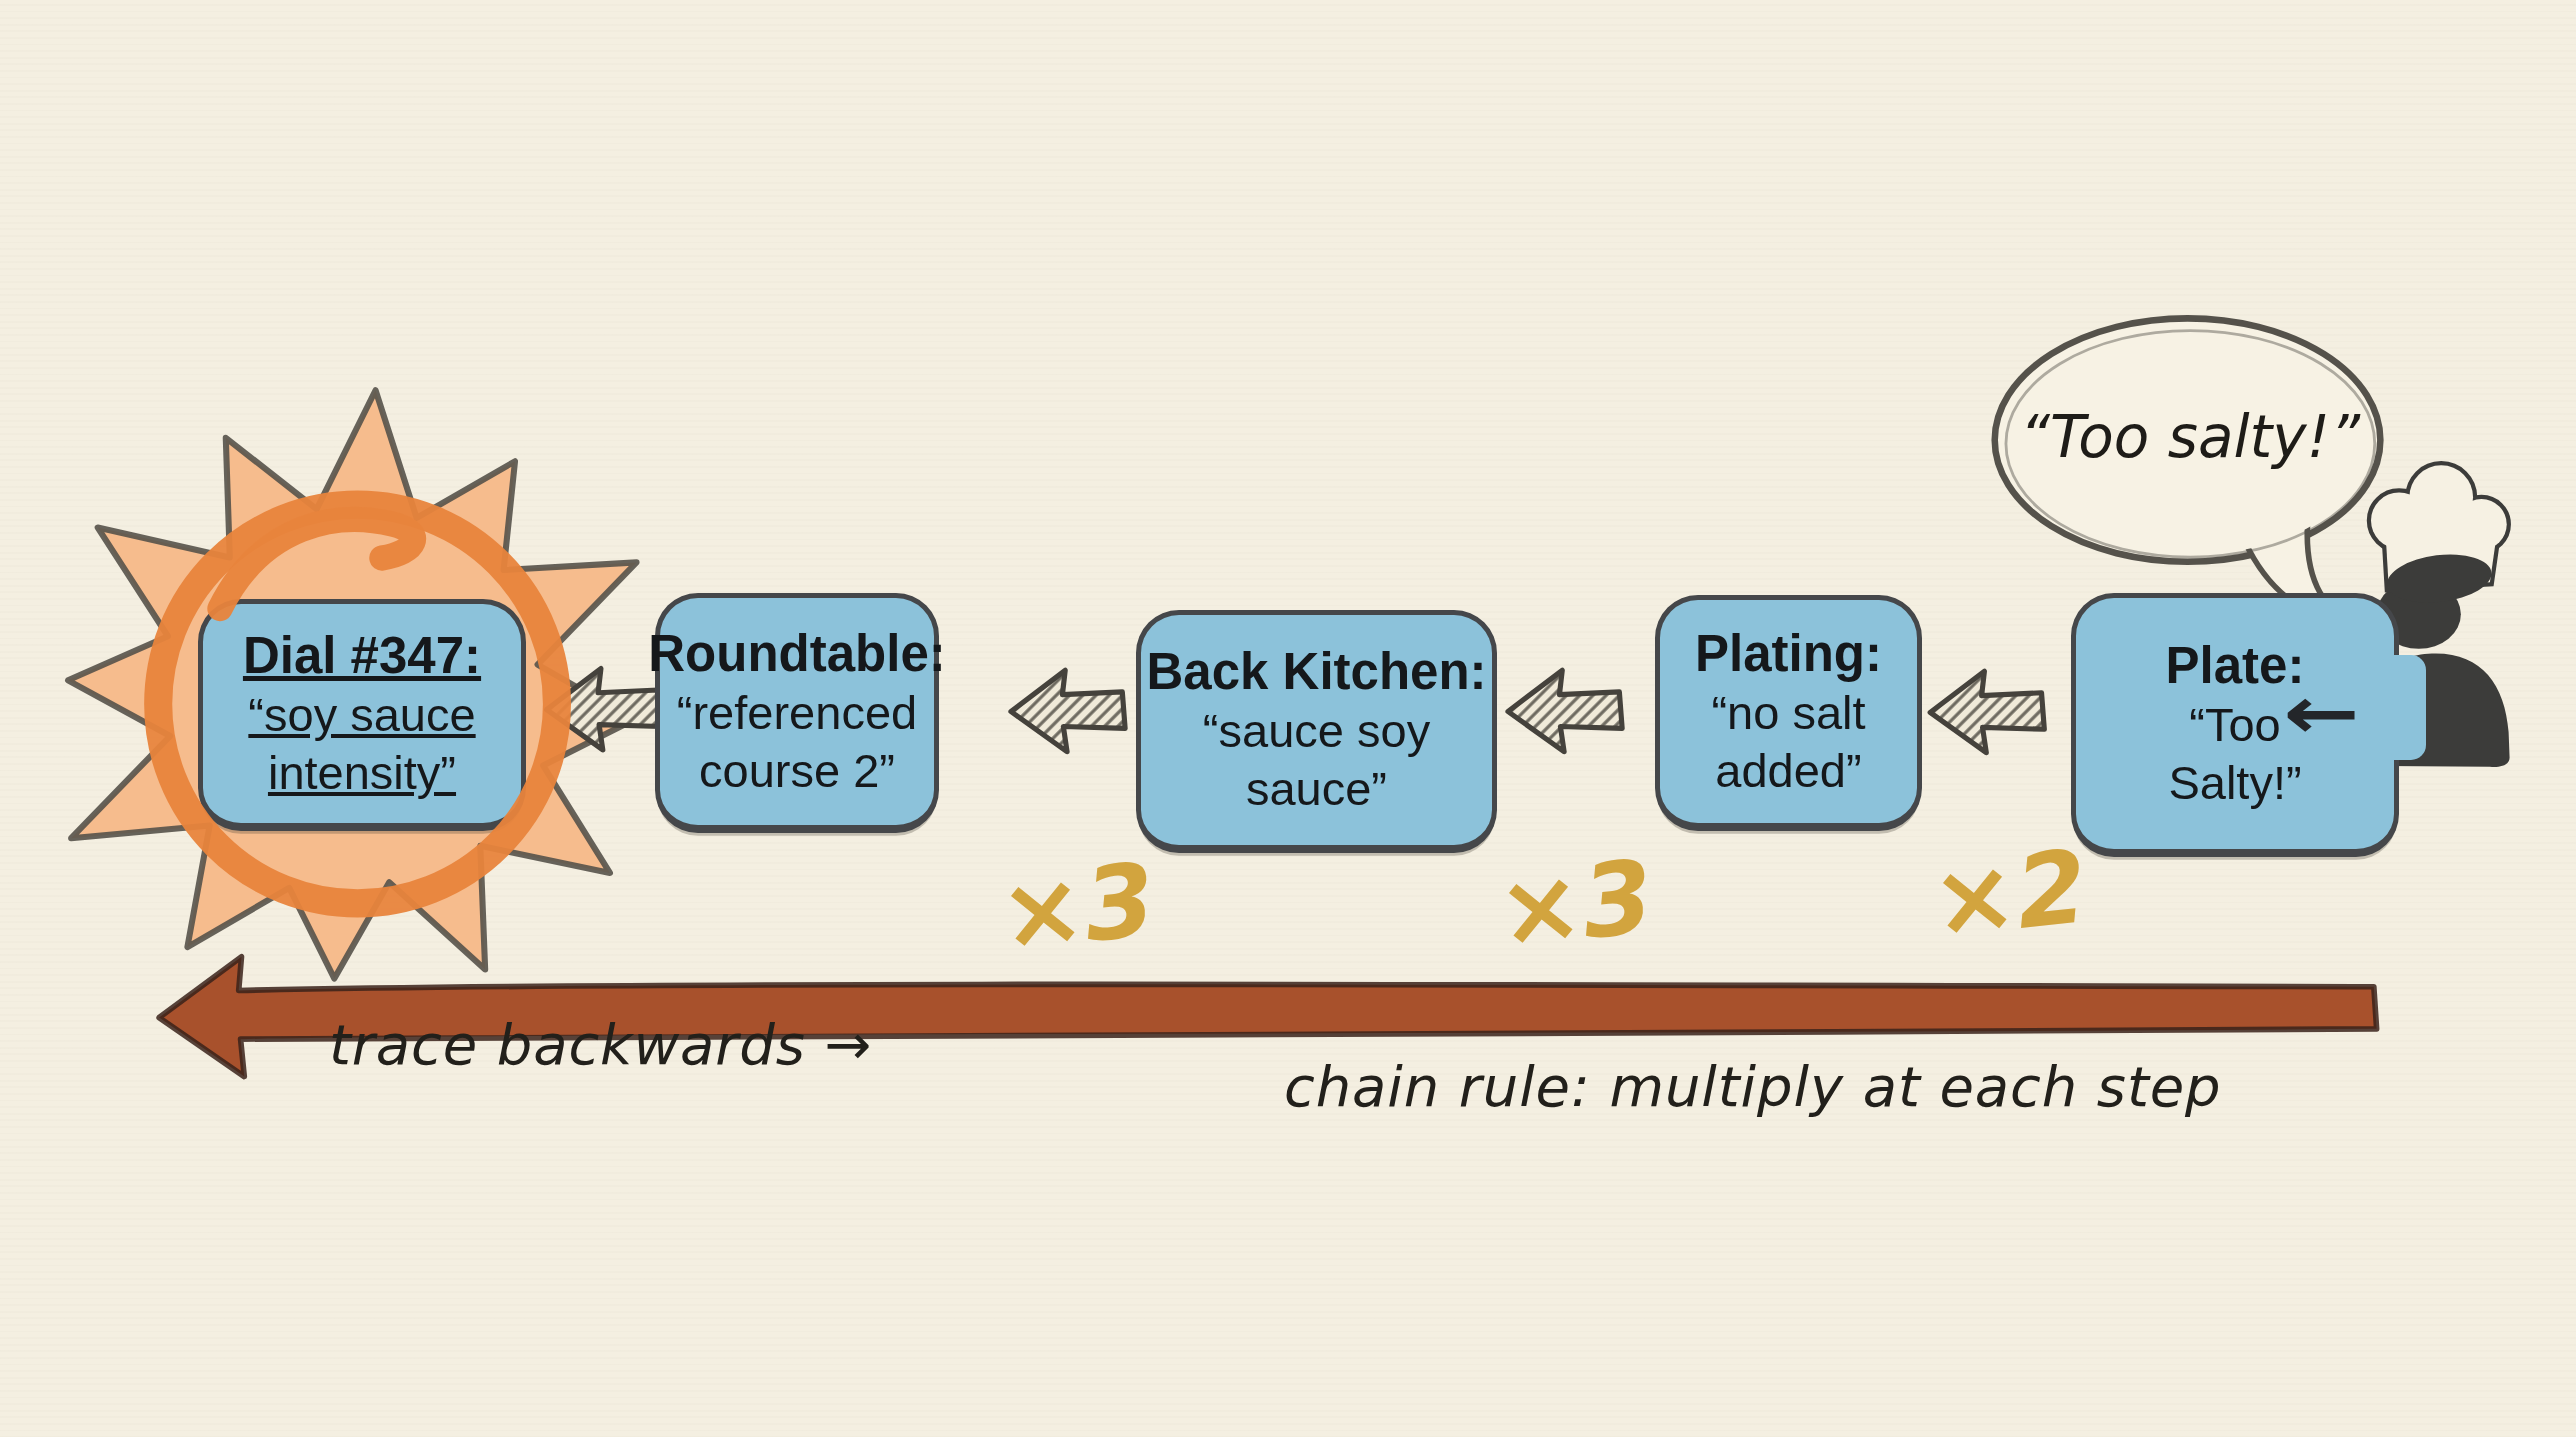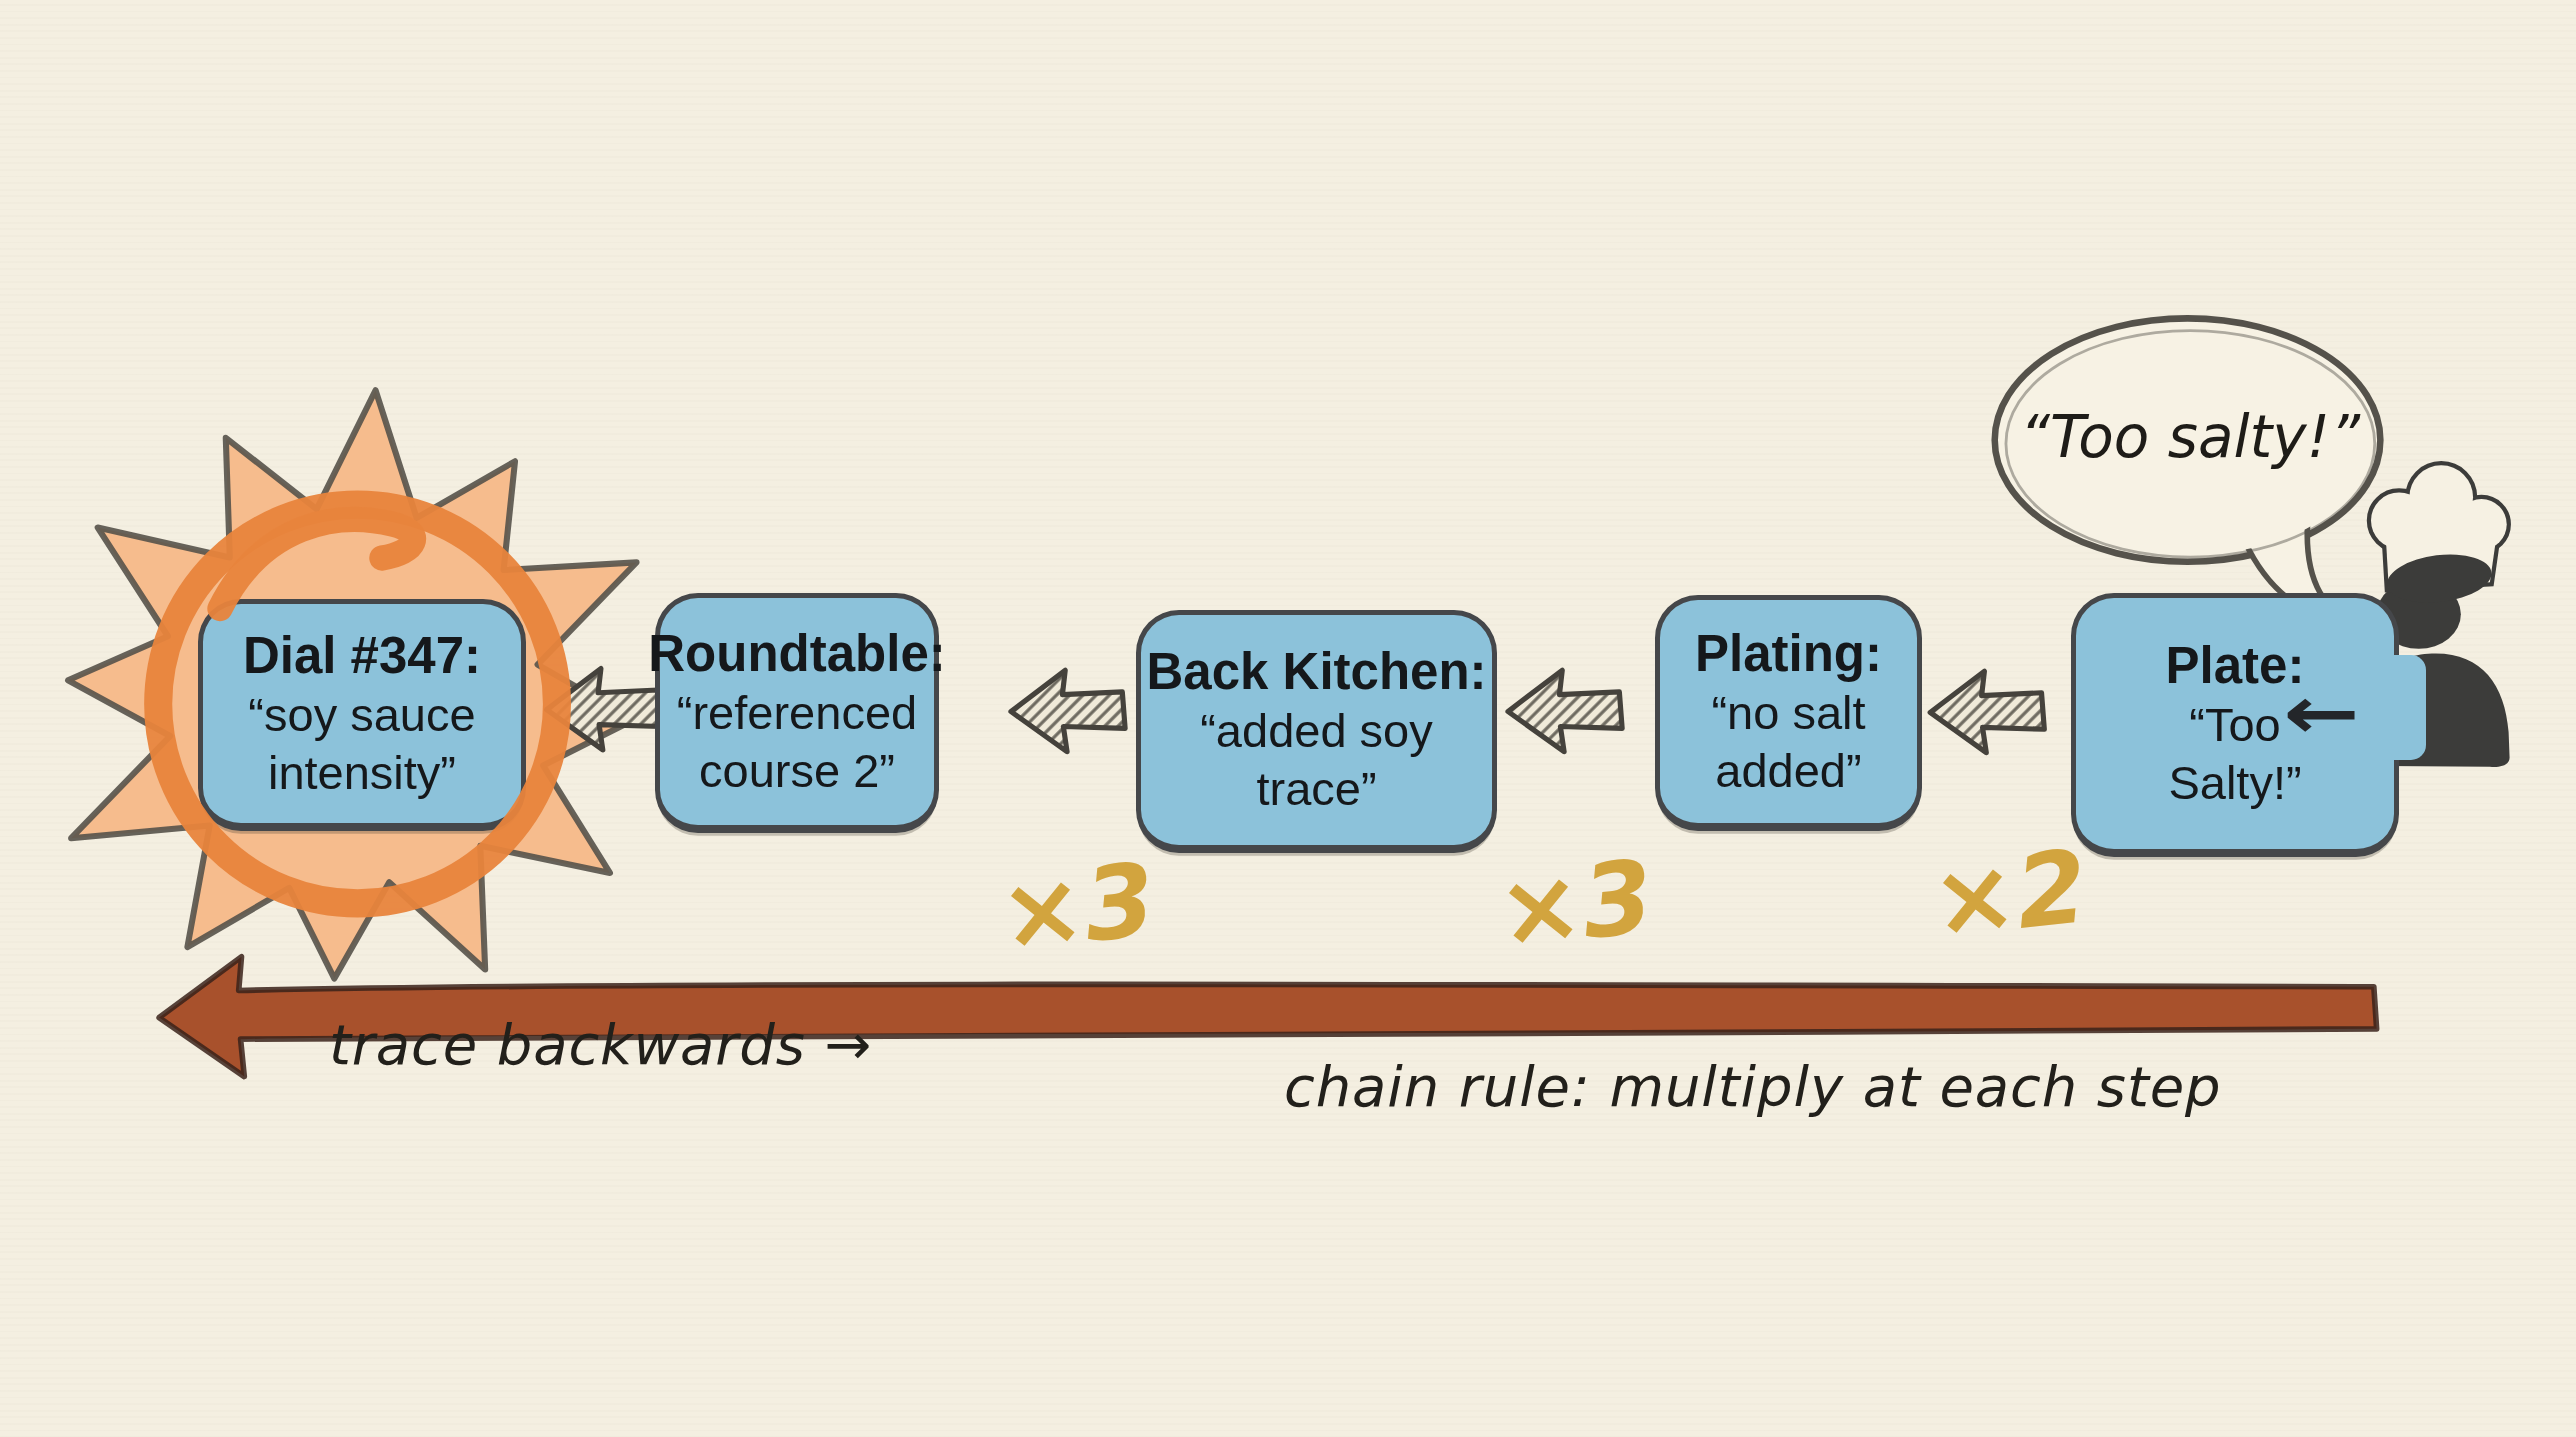--- a/index.html
+++ b/index.html
@@ -31,21 +31,21 @@
     color:#15181b;
     text-align:center;
     box-shadow:0 4.7px 0 -1.9px rgba(64,60,52,0.28);
   }
   .node .title{
     font-weight:700;font-size:51px;line-height:60px;white-space:nowrap;
   }
   .node .quote{
     font-weight:400;font-size:47px;line-height:58px;
   }
-  .n1{left:198px;top:599px;width:328px;height:232px;}
+  .n1{left:198px;top:599px;width:328px;height:232px;text-decoration:underline;}
   .n2{left:655px;top:593px;width:284px;height:240px;}
   .n3{left:1136px;top:610px;width:361px;height:243px;}
   .n4{left:1655px;top:595px;width:267px;height:236px;}
   .n5{left:2071px;top:593px;width:328px;height:264px;}
   .n1 .quote{max-width:281px;}
   .n2 .quote{max-width:290px;}
   .n3 .quote{max-width:281px;}
   .n4 .quote{max-width:236px;}
   .n5 .quote{max-width:198px;}
 
@@ -159,21 +159,21 @@
   <div class="node n1">
     <div class="title">Dial #347:</div>
     <div class="quote">“soy sauce intensity”</div>
   </div>
   <div class="node n2">
     <div class="title">Roundtable:</div>
     <div class="quote">“referenced course 2”</div>
   </div>
   <div class="node n3">
     <div class="title">Back Kitchen:</div>
-    <div class="quote">“added soy trace”</div>
+    <div class="quote">“sauce soy sauce”</div>
   </div>
   <div class="node n4">
     <div class="title">Plating:</div>
     <div class="quote">“no salt added”</div>
   </div>
   <div class="node n5">
     <div class="title">Plate:</div>
     <div class="quote">“Too Salty!”</div>
   </div>
 

